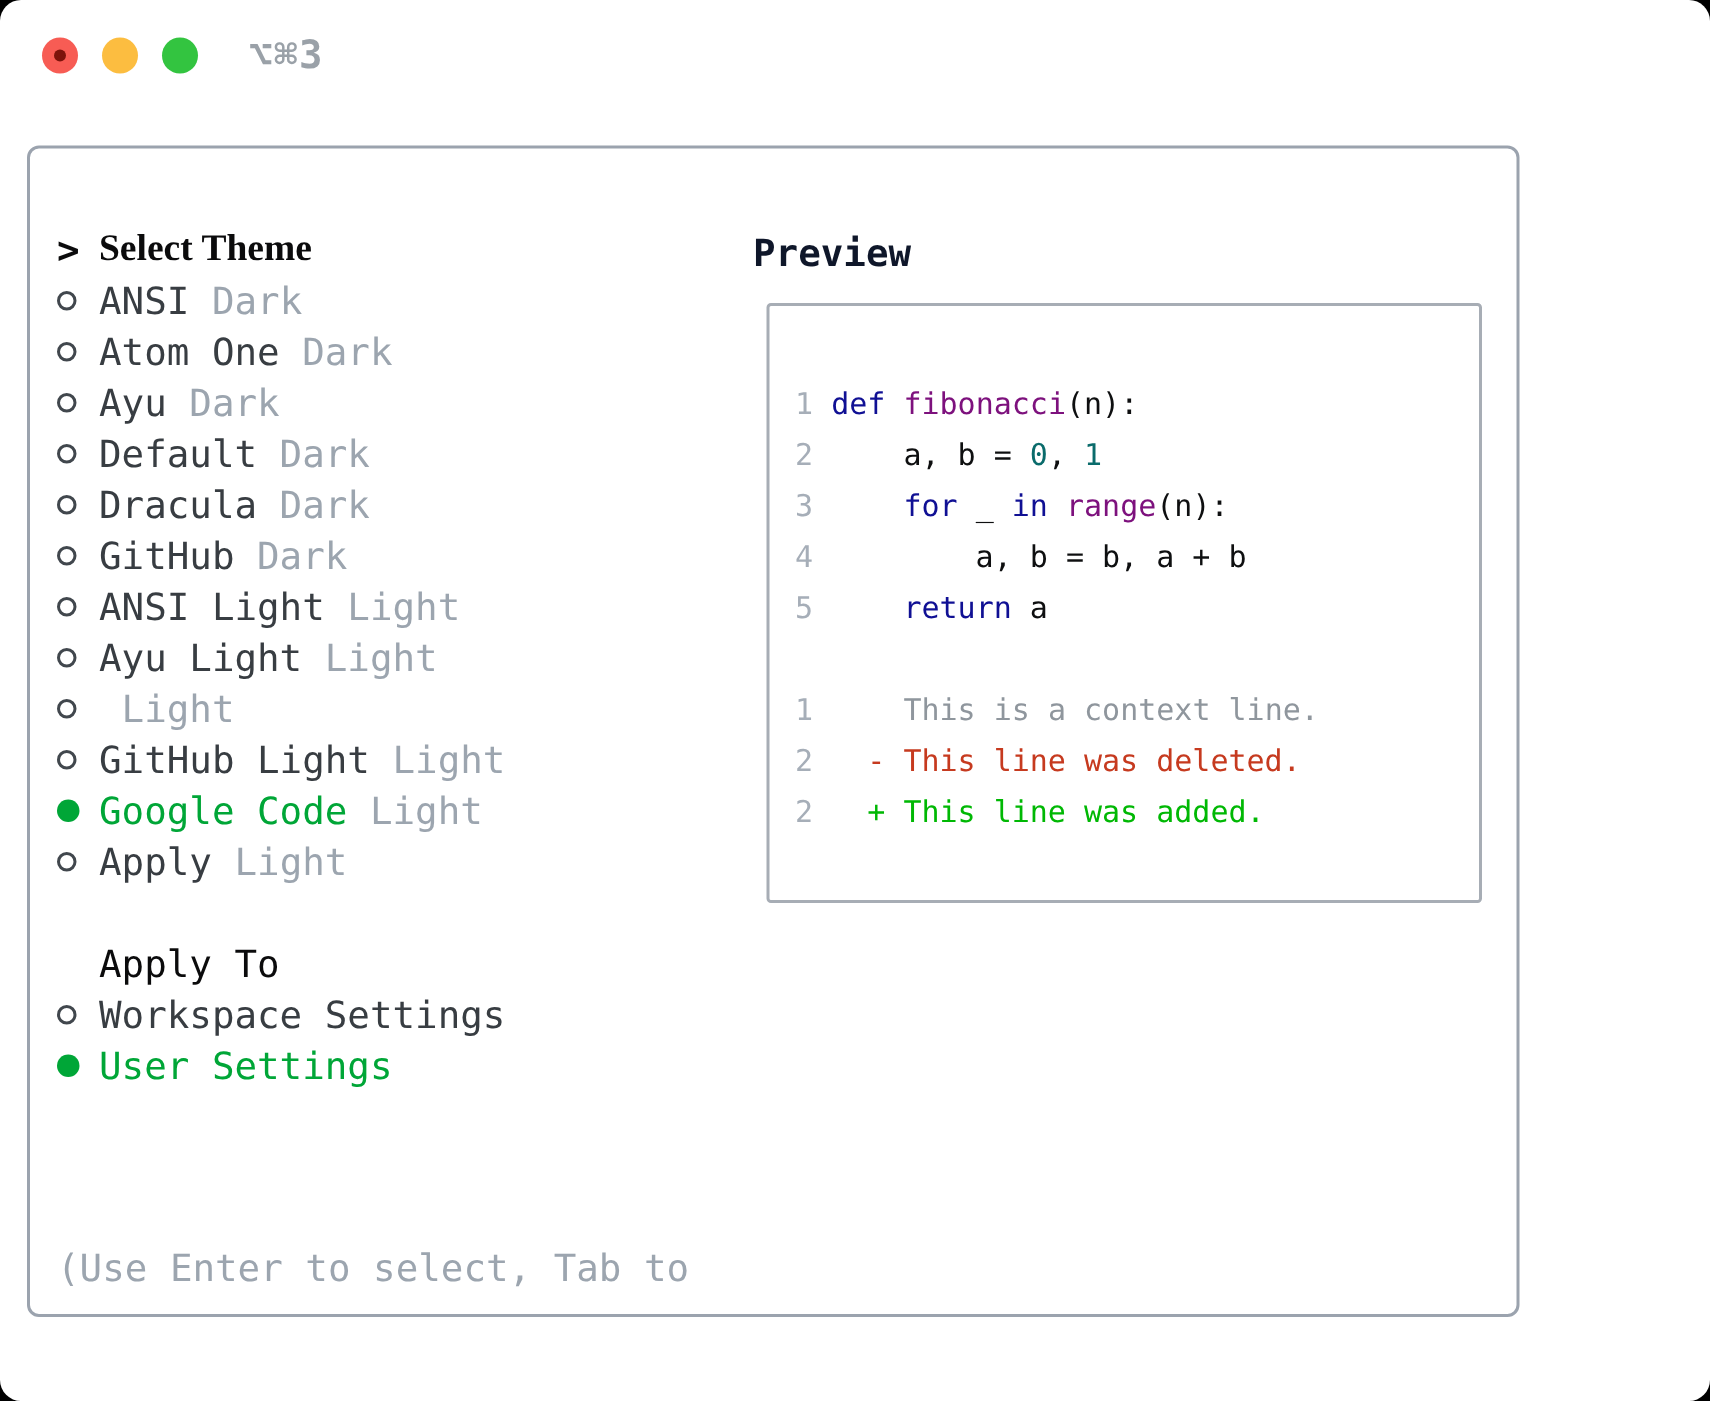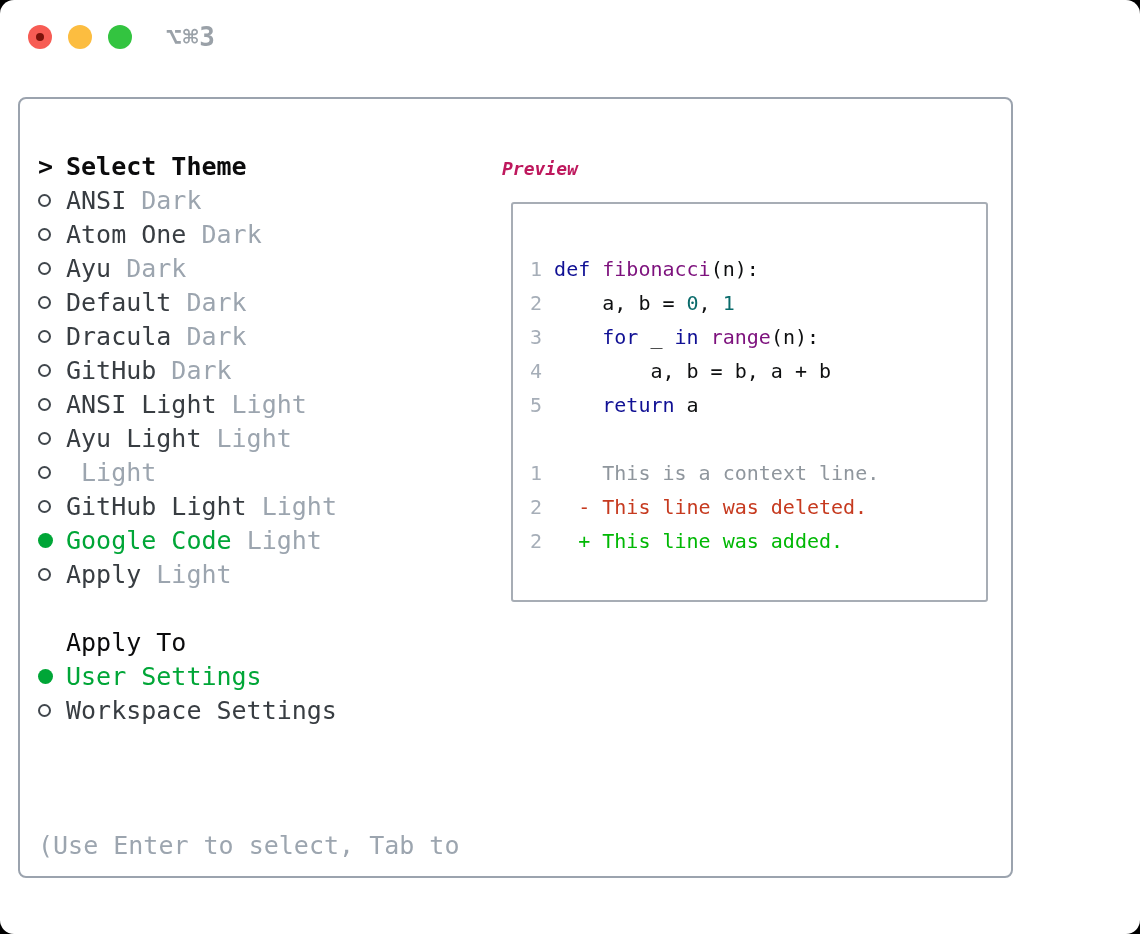--- a/index.html
+++ b/index.html
@@ -21,33 +21,33 @@
   
   .panel{position:absolute;left:18px;top:97px;width:995px;height:781px;box-sizing:border-box;
       border:2px solid var(--border);border-radius:8px;background:#fff;}
 
   
   .left{position:absolute;left:18px;top:50px;width:460px;}
   .row{height:34px;display:flex;align-items:center;font-size:25px;color:var(--ink);
       white-space:pre;}
   .marker{width:28px;display:inline-flex;align-items:center;flex:0 0 28px;}
   .prompt{font-weight:bold;color:#0b0b0c;font-size:25px;}
-  .hdr{font-weight:bold;color:#0b0b0c;}
+  .hdr{font-weight:bold;color:#0b0b0c;font-family:Liberation Serif, serif;}
   .radio{width:13px;height:13px;border-radius:50%;border:2px solid #41474d;box-sizing:border-box;}
   .radio.sel{width:15px;height:15px;border:none;background:var(--green);}
   .name{color:var(--ink);}
   .name.sel{color:var(--green);text-align:center;}
   .suffix{color:var(--dim);}
   .spacer{height:34px;}
   .apply-hdr{padding-left:28px;color:#0b0b0c;}
   .footer{color:var(--dim);font-size:25px;line-height:34px;white-space:pre;}
 
   
   .preview-label{position:absolute;left:482px;top:52px;height:34px;display:flex;align-items:center;
-      font-size:18px;font-weight:bold;color:#be185d;font-style:italic;}
+      font-size:25px;font-weight:bold;color:#0f172a;}
   .preview-box{position:absolute;left:491px;top:103px;width:477px;height:400px;box-sizing:border-box;
       border:2px solid #a7adb5;border-radius:3px;background:#fff;padding:48px 0 0 17px;overflow:hidden;}
   .cl{white-space:pre;font-size:20px;line-height:34px;height:34px;color:var(--pln);}
   .num{color:var(--num);}
   .kw{color:var(--kw);}
   .fn{color:var(--fn);}
   .lit{color:var(--lit);}
   .pln{color:var(--pln);}
   .ctx{color:var(--ctx);}
   .del{color:var(--del);}
@@ -85,22 +85,22 @@
             <div class="row"><span class="marker"><span class="radio"></span></span><span class="name">Ayu Light</span><span class="suffix"> Light</span></div>
             <div class="row"><span class="marker"><span class="radio"></span></span><span class="suffix"> Light</span></div>
             <div class="row"><span class="marker"><span class="radio"></span></span><span class="name">GitHub Light</span><span class="suffix"> Light</span></div>
             <div class="row"><span class="marker"><span class="radio sel"></span></span><span class="name sel">Google Code</span><span class="suffix"> Light</span></div>
             <div class="row"><span class="marker"><span class="radio"></span></span><span class="name">Apply</span><span class="suffix"> Light</span></div>
           </div>
 
         <div class="spacer"></div>
         <div class="row apply-hdr">Apply To</div>
         <div id="apply-list">
+            <div class="row"><span class="marker"><span class="radio"></span></span><span class="name">Workspace Settings</span></div>
             <div class="row"><span class="marker"><span class="radio sel"></span></span><span class="name sel">User Settings</span></div>
-            <div class="row"><span class="marker"><span class="radio"></span></span><span class="name">Workspace Settings</span></div>
           </div>
 
         <div class="spacer"></div>
         <div class="footer">
           <span style="display:block">(Use Enter to select, Tab to</span>
           <span style="display:block">change focus)</span>
         </div>
       </div>
 
       <div class="preview-label">Preview</div>

